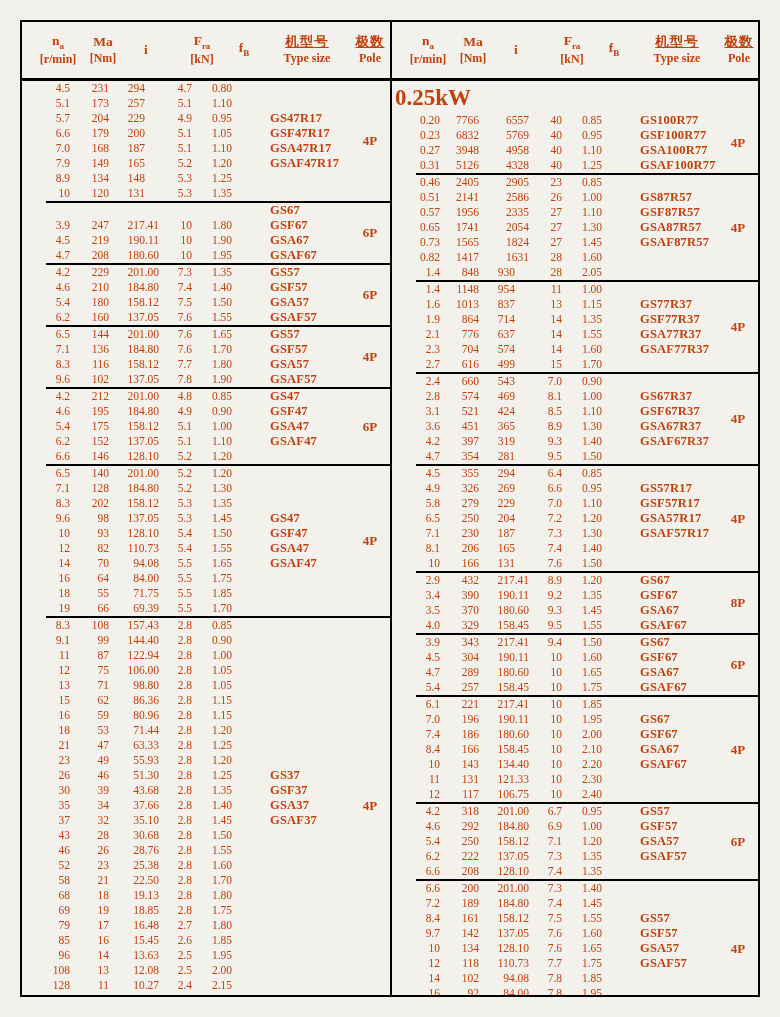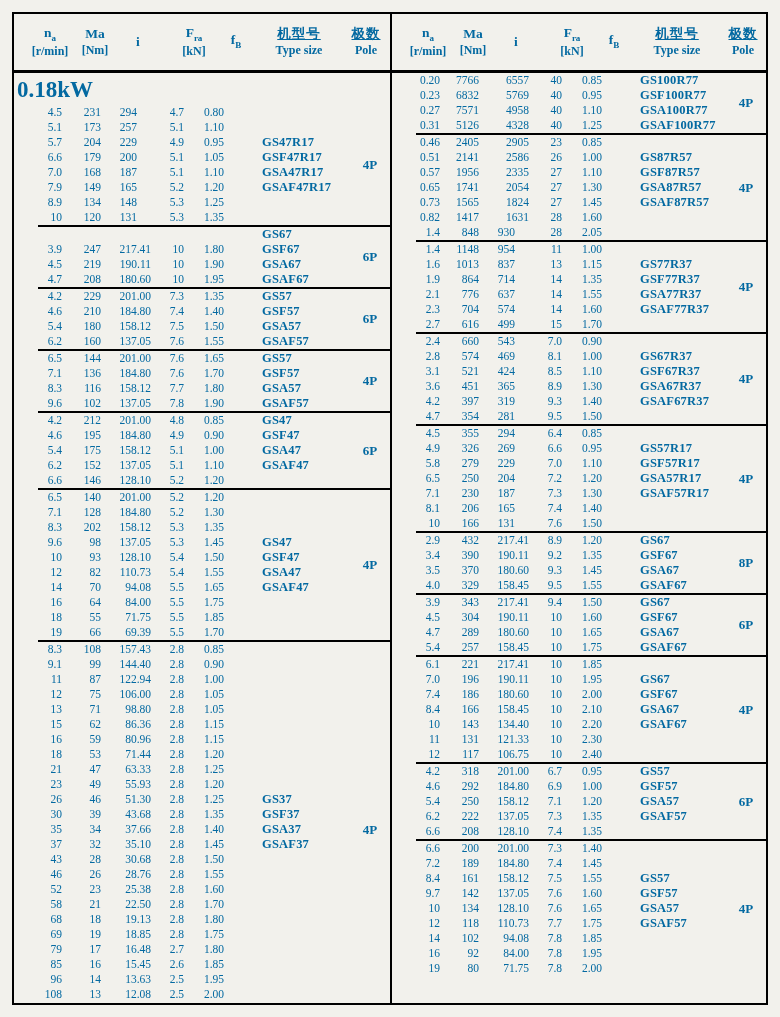--- a/index.html
+++ b/index.html
@@ -1,17 +1,17 @@
 <!DOCTYPE html>
 <html><head>
 <meta charset="utf-8">
 <style>
   html,body{margin:0;padding:0;}
-  .page{width:780px;height:1017px;background:#f2f1ec;box-sizing:border-box;padding:12px;
-        font-family:"Liberation Serif","DejaVu Serif",serif;color:#0369a1;}
+  .page{width:780px;height:1017px;background:#f2f1ec;box-sizing:border-box;padding:20px;
+        font-family:"Liberation Serif","DejaVu Serif",serif;color:#c2410c;}
   .frame{width:100%;height:100%;border:2px solid #000;box-sizing:border-box;display:flex;overflow:hidden;}
   .panel{width:50%;height:100%;box-sizing:border-box;display:flex;flex-direction:column;overflow:hidden;}
   .panel.right{border-left:2px solid #000;}
   .head{height:56px;flex:0 0 auto;border-bottom:3px solid #000;display:grid;
         grid-template-columns:72px 18px 68px 44px 40px 86px 1fr;align-items:center;}
   .hcell{display:flex;flex-direction:column;align-items:center;justify-content:center;row-gap:2px;
          font-weight:bold;text-align:center;line-height:1.1;}
   .hmain{font-size:13.5px;}
   .hmain sub{font-size:9px;}
   .hunit{font-size:12px;}
@@ -61,21 +61,20 @@
           </div>
           <div class="hcell">
             <div class="hcjk">机型号</div>
             <div class="hlatin">Type size</div>
           </div>
           <div class="hcell">
             <div class="hcjk">极数</div>
             <div class="hlatin">Pole</div>
           </div>
         </div>
-        <div class="kw">0.18kW</div>
         <div class="blocks">
           <div class="block">
             <div class="rows">
               <div class="row">
                 <div class="c c-na">4.5</div>
                 <div class="c c-ma">231</div>
                 <div class="c c-i int">294</div>
                 <div class="c c-fra">4.7</div>
                 <div class="c c-fb">0.80</div>
                 <div class="c spacer"></div>
@@ -675,20 +674,21 @@
           </div>
           <div class="hcell">
             <div class="hcjk">机型号</div>
             <div class="hlatin">Type size</div>
           </div>
           <div class="hcell">
             <div class="hcjk">极数</div>
             <div class="hlatin">Pole</div>
           </div>
         </div>
+        <div class="kw">0.25kW</div>
         <div class="blocks">
           <div class="block">
             <div class="rows">
               <div class="row">
                 <div class="c c-na">0.20</div>
                 <div class="c c-ma">7766</div>
                 <div class="c c-i">6557</div>
                 <div class="c c-fra">40</div>
                 <div class="c c-fb">0.85</div>
                 <div class="c spacer"></div>
@@ -698,21 +698,21 @@
                 <div class="c c-na">0.23</div>
                 <div class="c c-ma">6832</div>
                 <div class="c c-i">5769</div>
                 <div class="c c-fra">40</div>
                 <div class="c c-fb">0.95</div>
                 <div class="c spacer"></div>
                 <div class="c c-type">GSF100R77</div>
               </div>
               <div class="row">
                 <div class="c c-na">0.27</div>
-                <div class="c c-ma">7571</div>
+                <div class="c c-ma">3948</div>
                 <div class="c c-i">4958</div>
                 <div class="c c-fra">40</div>
                 <div class="c c-fb">1.10</div>
                 <div class="c spacer"></div>
                 <div class="c c-type">GSA100R77</div>
               </div>
               <div class="row">
                 <div class="c c-na">0.31</div>
                 <div class="c c-ma">5126</div>
                 <div class="c c-i">4328</div>

